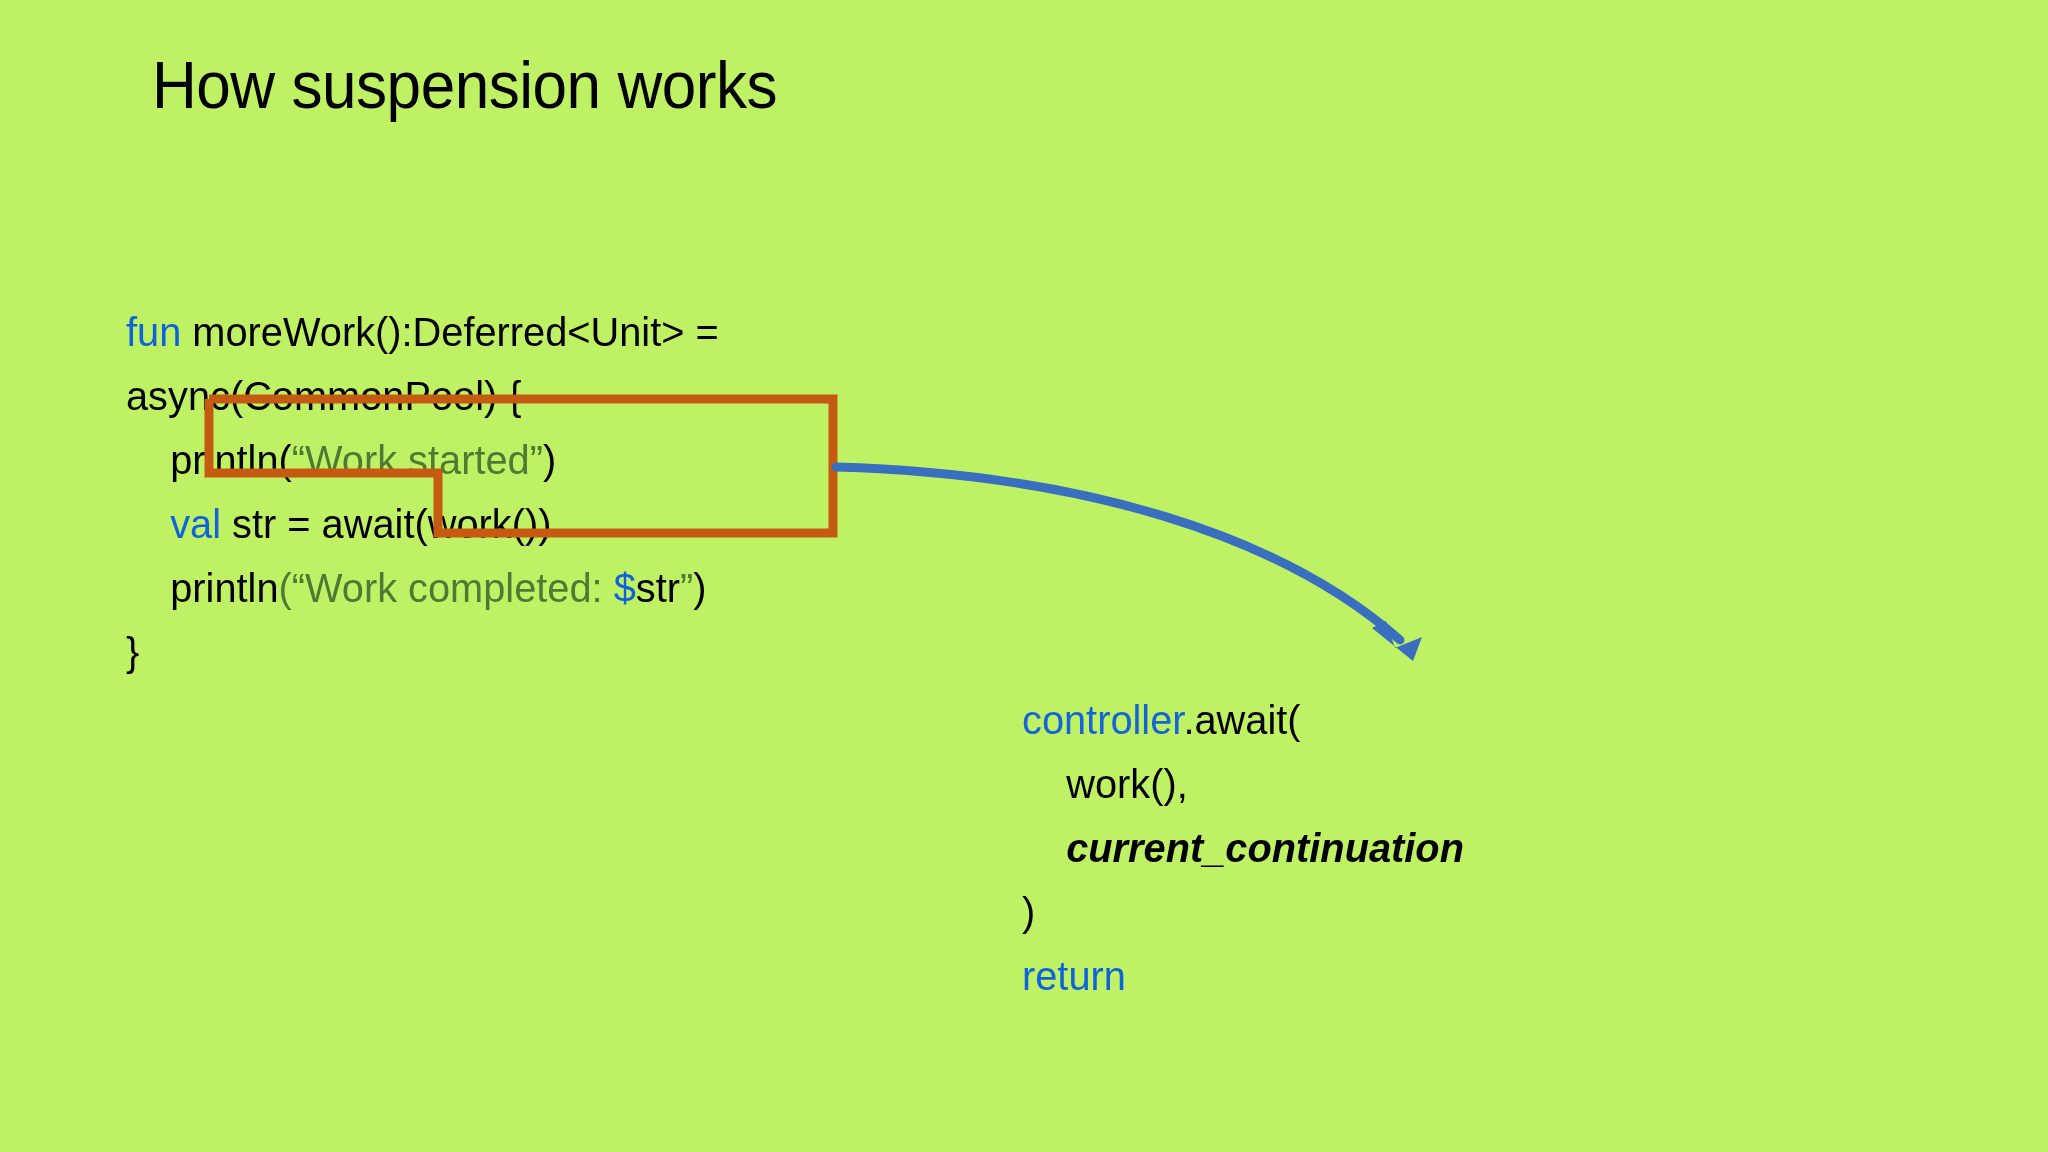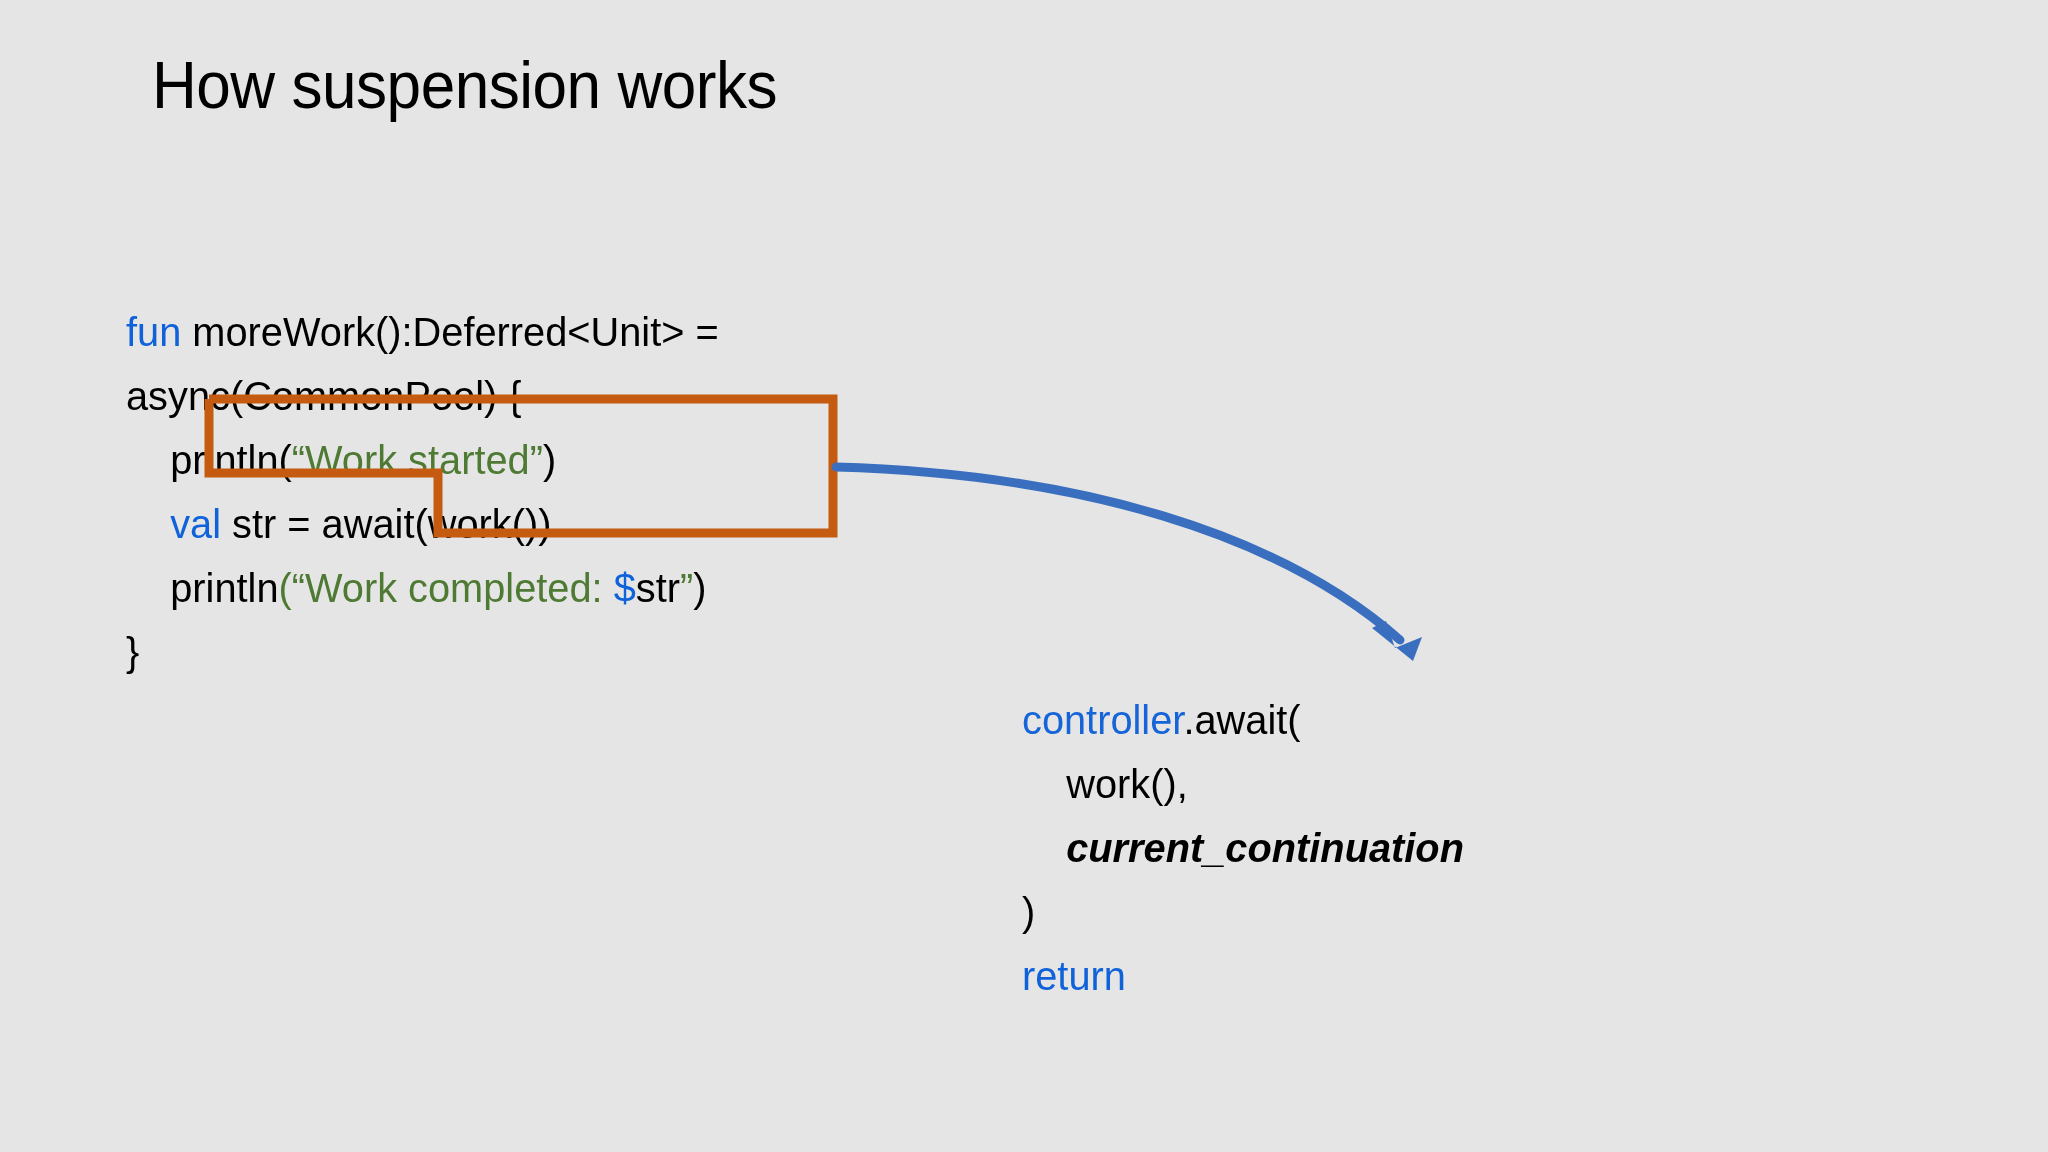--- a/index.html
+++ b/index.html
@@ -3,21 +3,21 @@
 <meta charset="utf-8">
 <style>
   html,body{margin:0;padding:0;}
   body{
     width:2048px;height:1152px;
     background:#ffffff;
     font-family:"Liberation Sans","DejaVu Sans",sans-serif;
     overflow:hidden;
     position:relative;
   }
-  .slide{position:absolute;inset:0;background:#e5e5e5;padding-left:38px;}
+  .slide{position:absolute;inset:0;background:#bef264;padding-left:38px;}
 
   
   .slide-title{
     position:absolute;
     left:152px;top:50px;
     font-size:66px;
     line-height:1.08;
     font-weight:400;
     color:#000000;
     letter-spacing:-0.5px;

